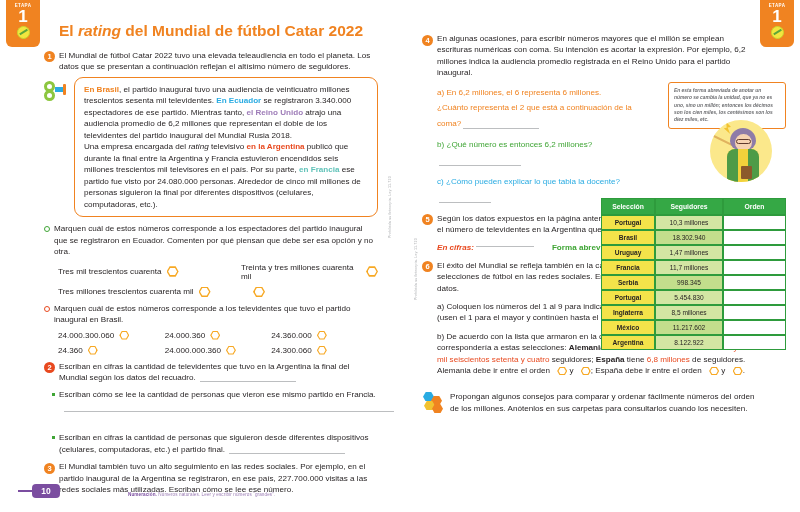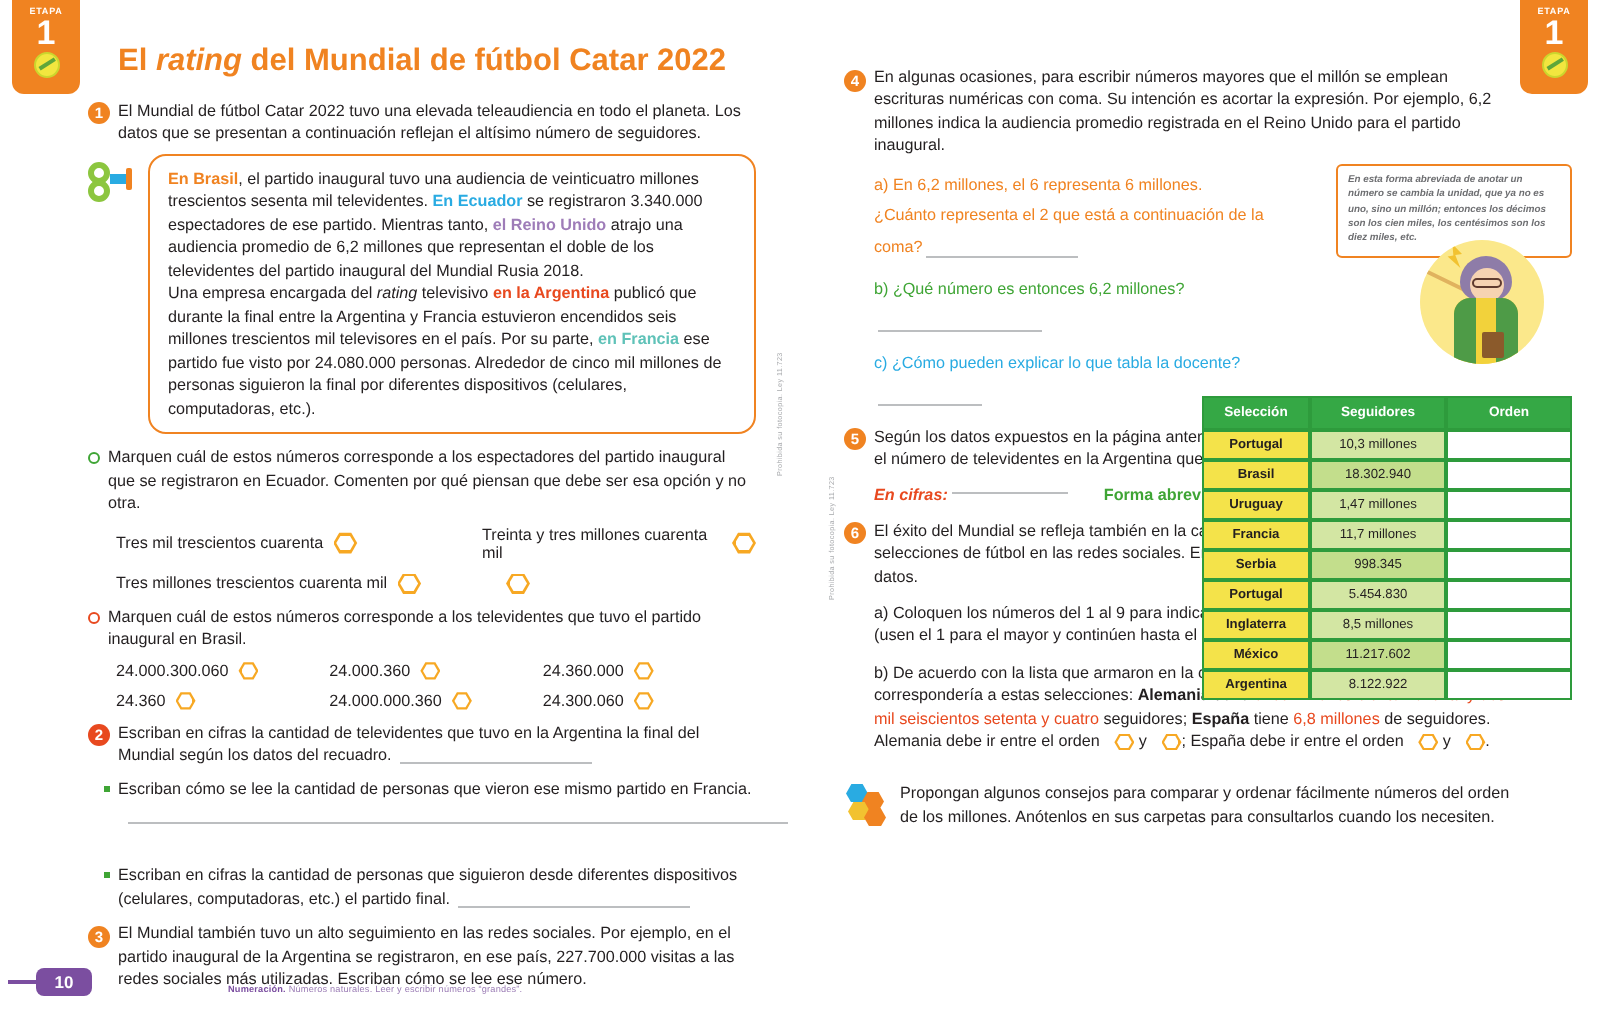--- a/index.html
+++ b/index.html
@@ -104,40 +104,40 @@
     content:"";position:absolute;left:1.5px;top:1.4px;width:9px;height:7.6px;background:#ffffff;
     -webkit-clip-path:polygon(25% 0%,75% 0%,100% 50%,75% 100%,25% 100%,0% 50%);
     clip-path:polygon(25% 0%,75% 0%,100% 50%,75% 100%,25% 100%,0% 50%);
   }
   .hex.small{width:10px;height:8.7px;}
   .hex.small:after{width:7.4px;height:6.4px;left:1.3px;top:1.2px;}
   .opt-2col .opt:first-child{width:190px;}
 
   .num-opts{margin:5px 0 2px 0;padding-left:14px;}
   .num-row{display:flex;margin-bottom:6px;}
-  .num-cell{width:112px;display:flex;align-items:center;font-size:8.1px;color:#231F20;}
+  .num-cell{width:112px;display:flex;font-size:8.1px;color:#231F20;}
 
   
   .rule{display:inline-block;border-bottom:.8px solid #BCBEC0;height:1px;vertical-align:bottom;margin:0 2px 2px 2px;}
   .rule-full{border-bottom:.8px solid #BCBEC0;height:10px;margin:0 0 0 0;}
 
   
   .closing{display:flex;align-items:flex-start;margin-top:12px;}
   .hexcluster{flex:0 0 auto;width:24px;height:24px;position:relative;margin-right:4px;margin-top:1px;}
   .hx{position:absolute;width:11px;height:9.6px;
      -webkit-clip-path:polygon(25% 0%,75% 0%,100% 50%,75% 100%,25% 100%,0% 50%);
      clip-path:polygon(25% 0%,75% 0%,100% 50%,75% 100%,25% 100%,0% 50%);}
   .hx.a{background:#29ABE2;left:1px;top:0px;}
   .hx.b{background:#F08321;left:9px;top:4px;}
   .hx.c{background:#F2C230;left:2px;top:9px;}
   .hx.d{background:#F08321;left:10px;top:12px;}
   .closing-body{flex:1 1 auto;font-size:8.1px;line-height:1.45;color:#231F20;}
 
   
-  .footer{position:absolute;bottom:12px;left:4px;width:400px;height:22px;}
+  .footer{position:absolute;bottom:12px;left:18px;width:400px;height:22px;}
   .pagebadge{
     position:absolute;bottom:2px;width:28px;height:14px;border-radius:4px;background:#7B4EA0;
     color:#ffffff;font-size:8.5px;font-weight:bold;display:flex;align-items:center;justify-content:center;
   }
   .pagebadge.l{left:14px;}
   .pageline{position:absolute;bottom:8px;height:1.6px;background:#7B4EA0;}
   .pageline.l{left:0;width:16px;}
   .footnote{
     position:absolute;bottom:3px;font-size:4.6px;color:#9B7CB5;letter-spacing:.1px;white-space:nowrap;
   }

